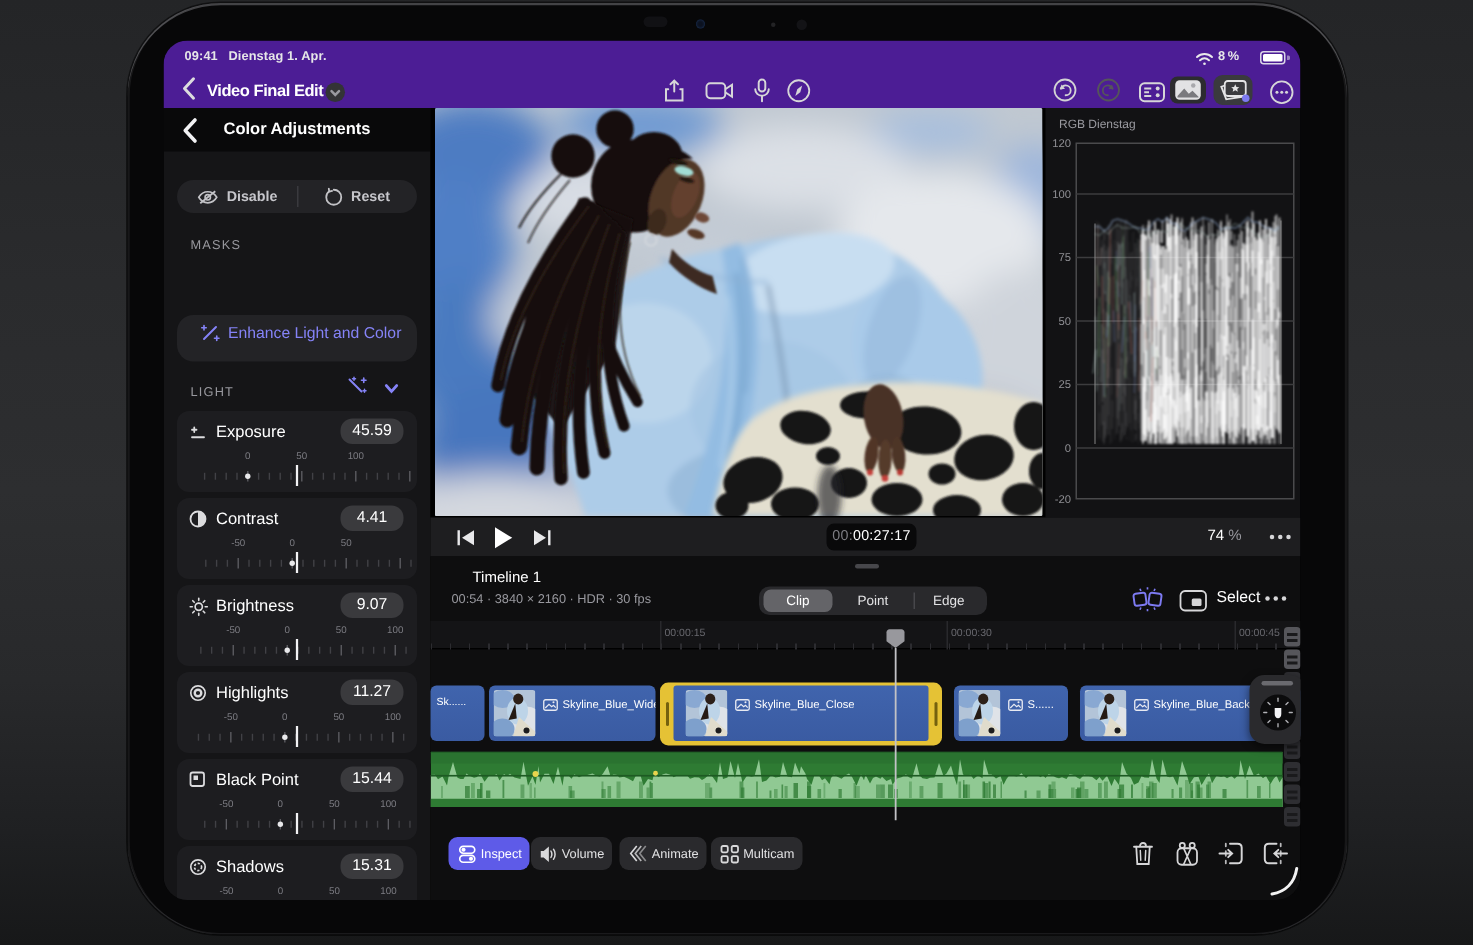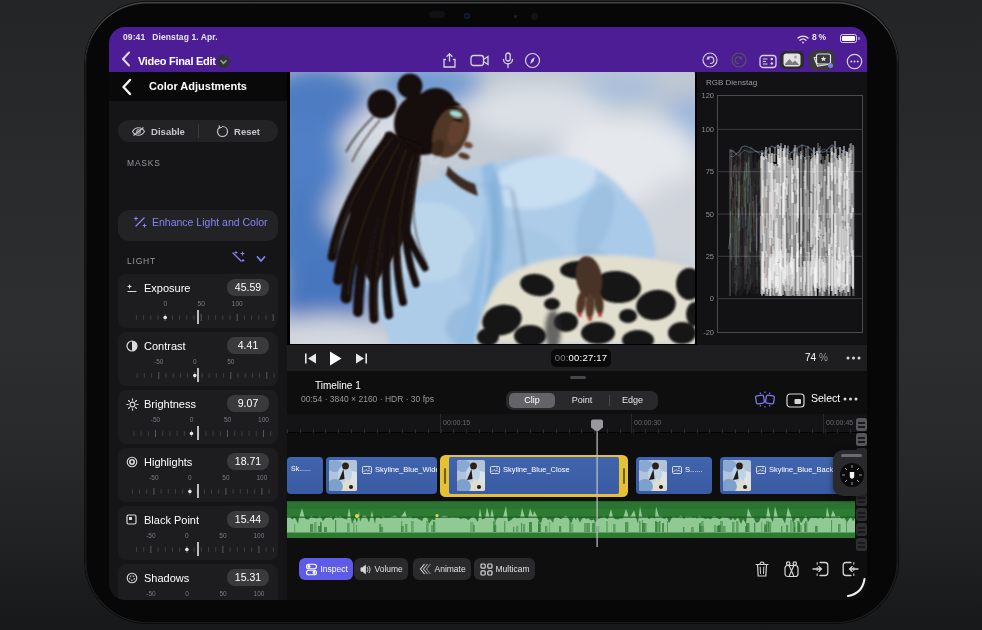--- a/index.html
+++ b/index.html
@@ -354,21 +354,21 @@
           </svg>
 </div>
       <div class="sblock" style="top:376px">
   <div class="sicon">
             <svg width="12" height="12" viewBox="0 0 12 12" fill="none" stroke="#dcdcde">
               <circle cx="6" cy="6" r="4.8" stroke-width="1.1"></circle>
               <circle cx="6" cy="6" r="2.2" stroke-width="1.6"></circle>
             </svg>
           </div>
   <div class="slabel">Highlights</div>
-  <div class="sval">18.71</div>
+  <div class="sval">11.27</div>
   <svg width="160" height="28" viewBox="0 0 160 28" style="position:absolute;left:0;top:24px">
             <text x="35.9" y="8" font-size="6.5" fill="#7c7c82" text-anchor="middle" font-family="Liberation Sans, sans-serif">-50</text>
             <text x="71.9" y="8" font-size="6.5" fill="#7c7c82" text-anchor="middle" font-family="Liberation Sans, sans-serif">0</text>
             <text x="107.9" y="8" font-size="6.5" fill="#7c7c82" text-anchor="middle" font-family="Liberation Sans, sans-serif">50</text>
             <text x="143.9" y="8" font-size="6.5" fill="#7c7c82" text-anchor="middle" font-family="Liberation Sans, sans-serif">100</text>
             <line x1="14.3" y1="17.2" x2="14.3" y2="21.8" stroke="#6e6e74" stroke-width="0.9" opacity="0.45"></line>
             <line x1="21.5" y1="17.2" x2="21.5" y2="21.8" stroke="#6e6e74" stroke-width="0.9" opacity="0.45"></line>
             <line x1="28.7" y1="17.2" x2="28.7" y2="21.8" stroke="#6e6e74" stroke-width="0.9" opacity="0.45"></line>
             <line x1="35.9" y1="16.0" x2="35.9" y2="23.0" stroke="#6e6e74" stroke-width="0.9" opacity="0.8"></line>
             <line x1="43.1" y1="17.2" x2="43.1" y2="21.8" stroke="#6e6e74" stroke-width="0.9" opacity="0.45"></line>

